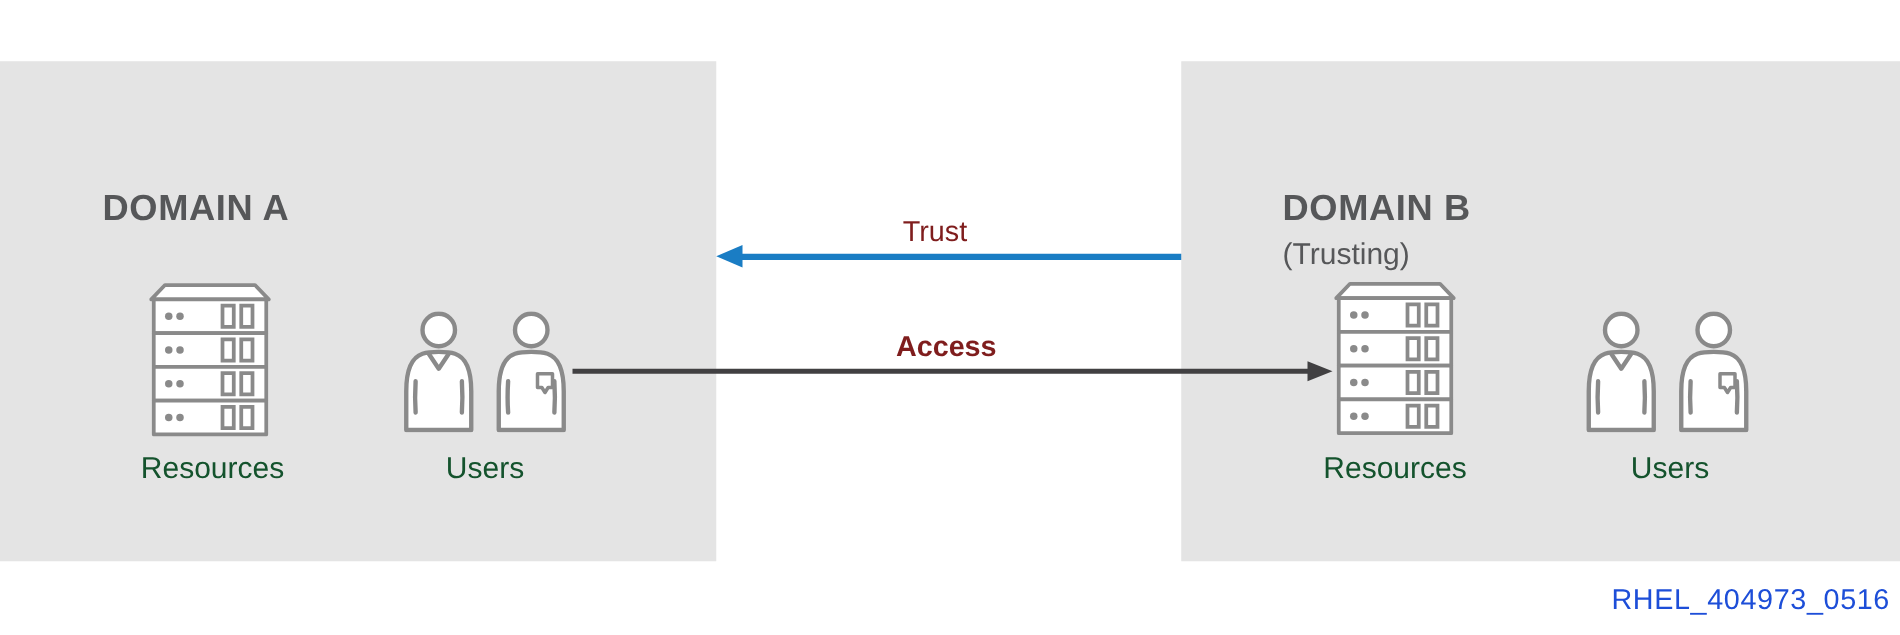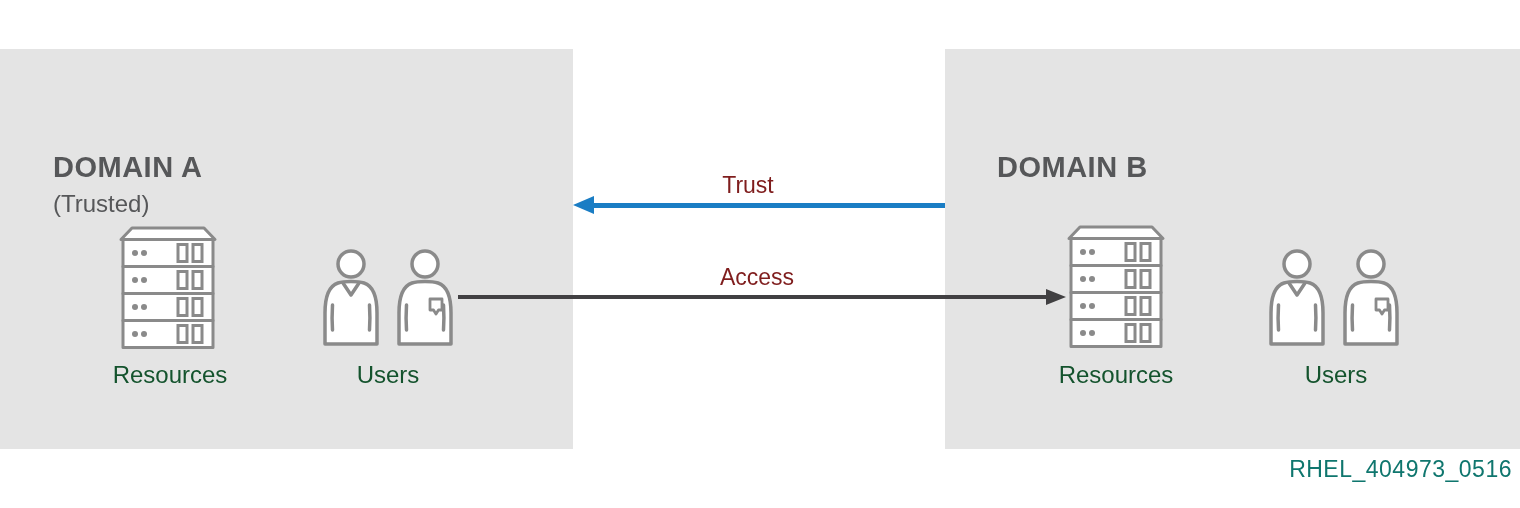--- a/index.html
+++ b/index.html
@@ -4,21 +4,21 @@
 <style>
   html,body{margin:0;padding:0;background:#fff;}
   #canvas{
     position:relative;width:1520px;height:508px;background:#ffffff;
     font-family:"Liberation Sans","DejaVu Sans",sans-serif;overflow:hidden;
   }
   .panel{position:absolute;top:49px;height:400px;background:#e4e4e4;}
   #panel-a{left:0;width:573px;}
   #panel-b{left:945px;width:589px;}
   .domain-title{
-    position:absolute;top:102px;color:#565759;line-height:1.15;
+    position:absolute;top:102px;color:#565759;line-height:1.15;margin-left:29px;
   }
   .domain-title .name{font-size:29px;font-weight:bold;letter-spacing:.5px;}
   .domain-title .sub{font-size:24px;margin-top:6px;}
   .icon-label{
     position:absolute;top:361px;transform:translateX(-50%);
     font-size:24px;color:#14532d;white-space:nowrap;
   }
   .mid-label{
     position:absolute;transform:translateX(-50%);
     font-size:23px;color:#7f1d1d;white-space:nowrap;
@@ -34,21 +34,21 @@
   #access-head{
     position:absolute;left:1046px;top:289px;width:0;height:0;
     border-top:8px solid transparent;border-bottom:8px solid transparent;
     border-left:20px solid #414042;
   }
   .server-icon{position:absolute;width:100px;height:124px;}
   #server-a{left:118px;top:226px;}
   #server-b{left:1066px;top:225px;}
   .person-icon{position:absolute;width:66px;height:97px;}
   #watermark{
-    position:absolute;right:8px;top:456px;font-size:23px;color:#0f766e;
+    position:absolute;right:8px;top:466px;font-size:23px;color:#1d4ed8;
     letter-spacing:.5px;
   }
 </style>
 </head>
 <body>
 
 <svg width="0" height="0" style="position:absolute" aria-hidden="true">
   <defs>
     <symbol id="server-shape" viewBox="0 0 100 124">
       <g fill="#ffffff" stroke="#8a8a8a" stroke-width="3" stroke-linejoin="round">
@@ -100,27 +100,27 @@
       </g>
     </symbol>
   </defs>
 </svg>
 
 <div id="canvas">
 
   <div class="panel" id="panel-a">
     <div class="domain-title" style="left:53px;">
       <div class="name">DOMAIN A</div>
-      <div class="sub">(Trusted)</div>
     </div>
   </div>
 
   <div class="panel" id="panel-b">
     <div class="domain-title" style="left:52px;">
       <div class="name">DOMAIN B</div>
+      <div class="sub">(Trusting)</div>
     </div>
   </div>
 
   <svg class="server-icon" id="server-a">
       <use href="#server-shape"></use>
     </svg>
   <div class="icon-label" style="left:170px;">Resources</div>
 
   <svg class="person-icon" style="left:318px;top:249px;">
       <use href="#person-vneck"></use>
@@ -140,19 +140,19 @@
     </svg>
   <svg class="person-icon" style="left:1338px;top:249px;">
       <use href="#person-pocket"></use>
     </svg>
   <div class="icon-label" style="left:1336px;">Users</div>
 
   <div class="mid-label" style="left:748px;top:172px;">Trust</div>
   <div class="arrow-line" id="trust-line"></div>
   <div id="trust-head"></div>
 
-  <div class="mid-label" style="left:757px;top:264px;">Access</div>
+  <div class="mid-label" style="left:757px;top:264px;font-weight:bold;">Access</div>
   <div class="arrow-line" id="access-line"></div>
   <div id="access-head"></div>
 
   <div id="watermark">RHEL_404973_0516</div>
 
 </div>
 
 </body></html>

